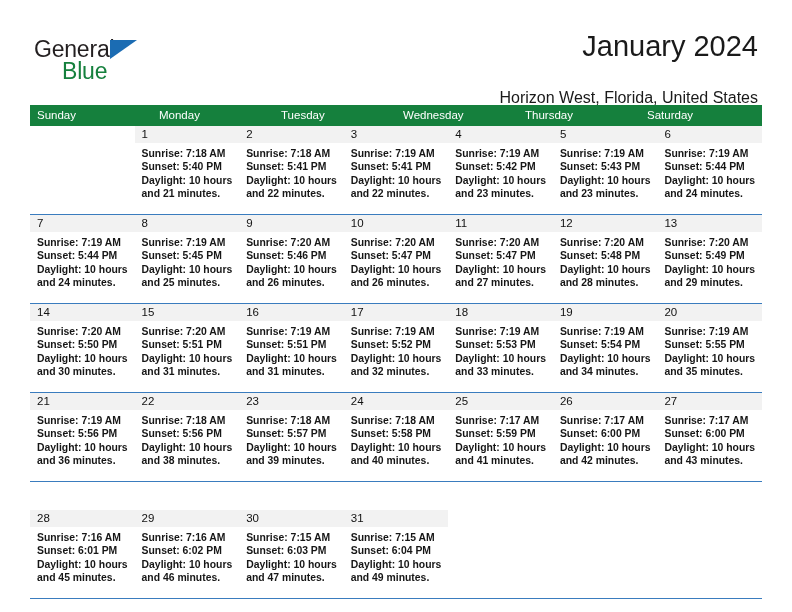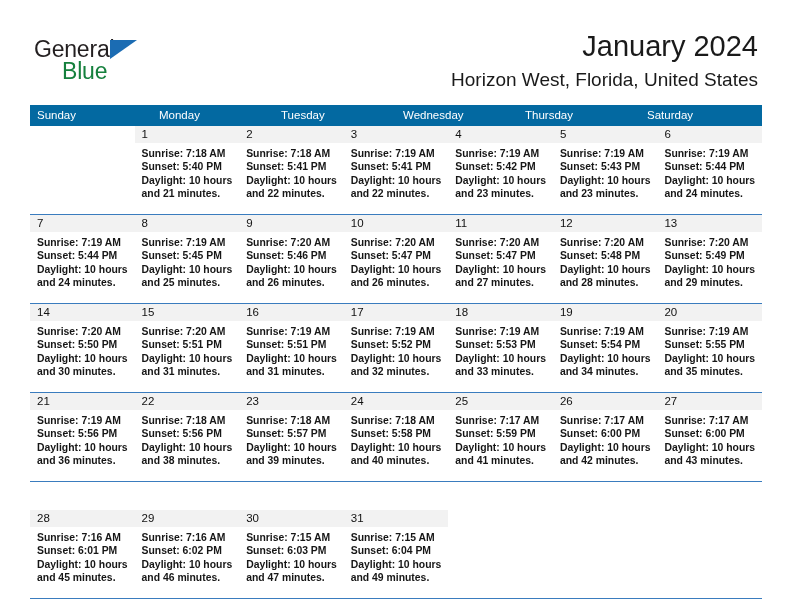--- a/index.html
+++ b/index.html
@@ -71,37 +71,37 @@
     top: 0;
     text-align: right;
   }
   .cal-title {
     font-size: 29px;
     color: #1a1a1a;
     line-height: 36px;
     white-space: nowrap;
   }
   .cal-subtitle {
-    font-size: 19px;
+    font-size: 16px;
     color: #1a1a1a;
     line-height: 22px;
-    margin-top: 5px;
+    margin-top: 23px;
     white-space: nowrap;
   }
 
   
   .calendar {
     position: absolute;
     left: 30px;
     top: 105px;
     width: 732px;
   }
   .weekday-row {
     display: flex;
-    background: #0369a1;
+    background: #15803d;
     height: 21px;
   }
   .weekday-cell {
     flex: 1 1 0;
     color: #ffffff;
     font-size: 11.5px;
     line-height: 21px;
     padding-left: 7px;
     box-sizing: border-box;
     white-space: nowrap;

